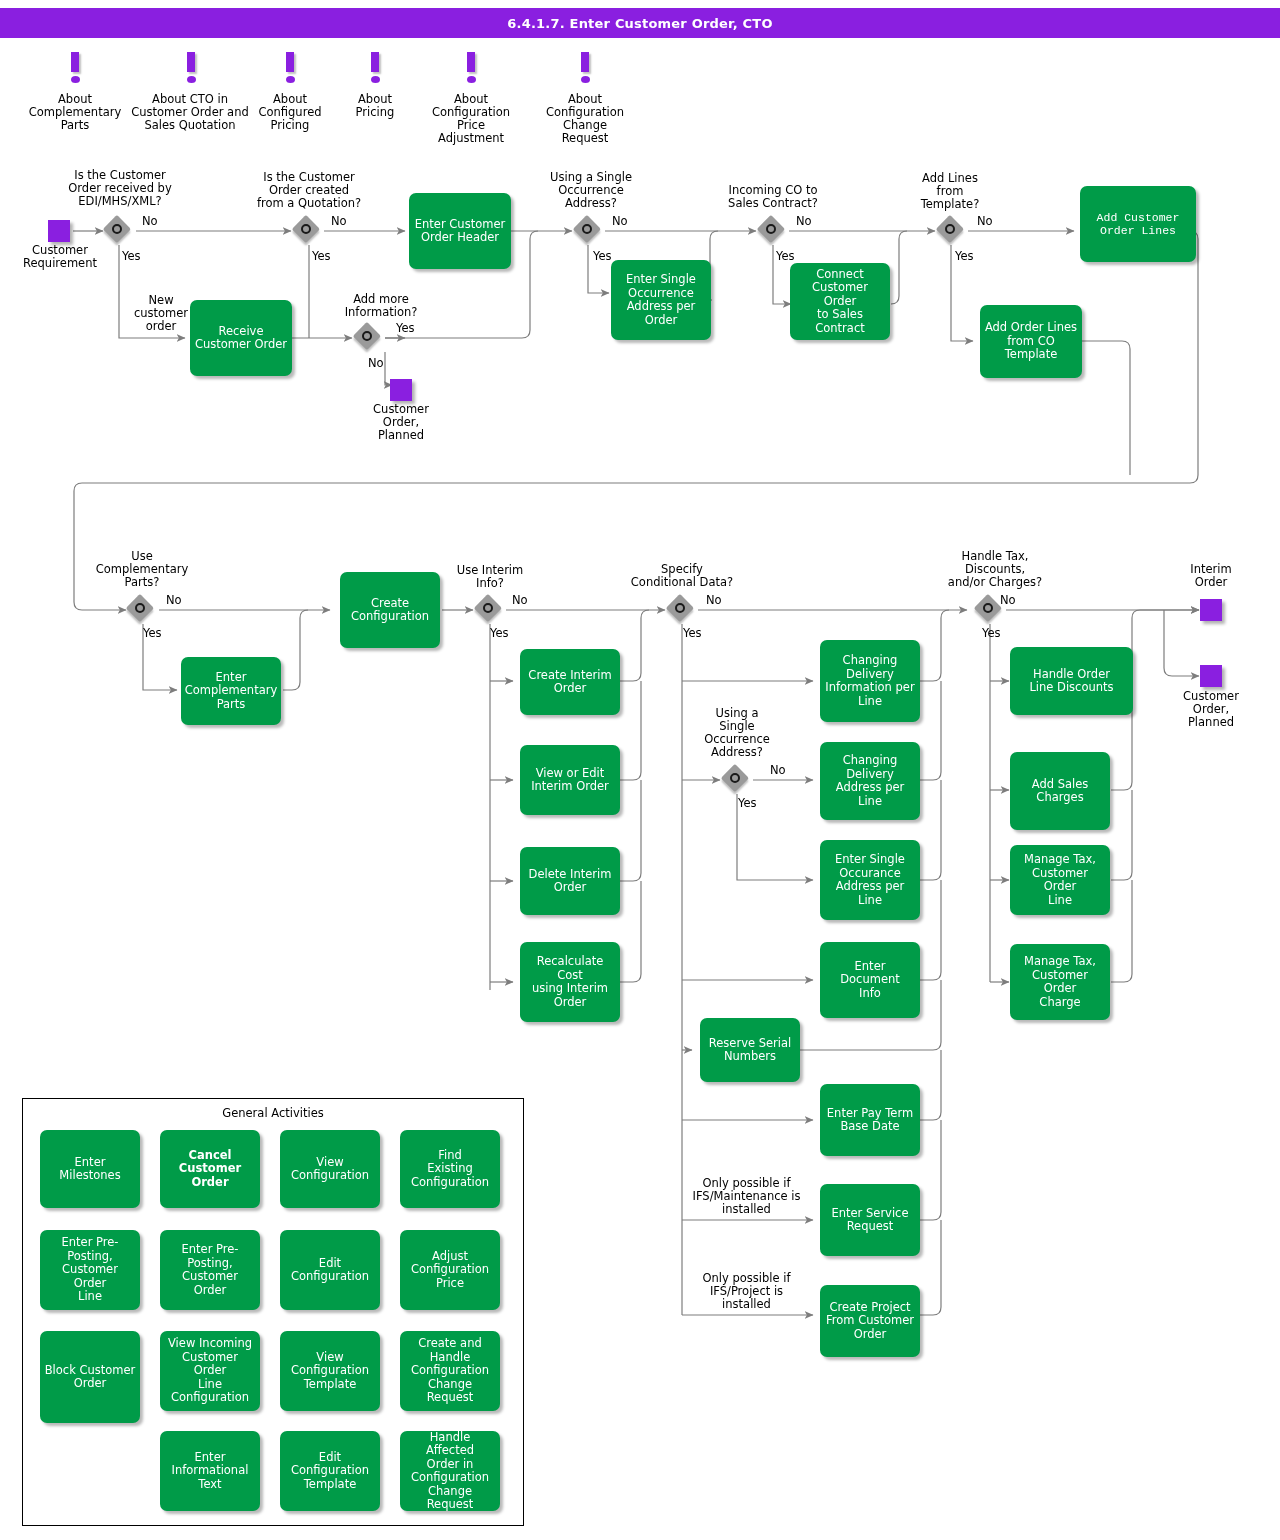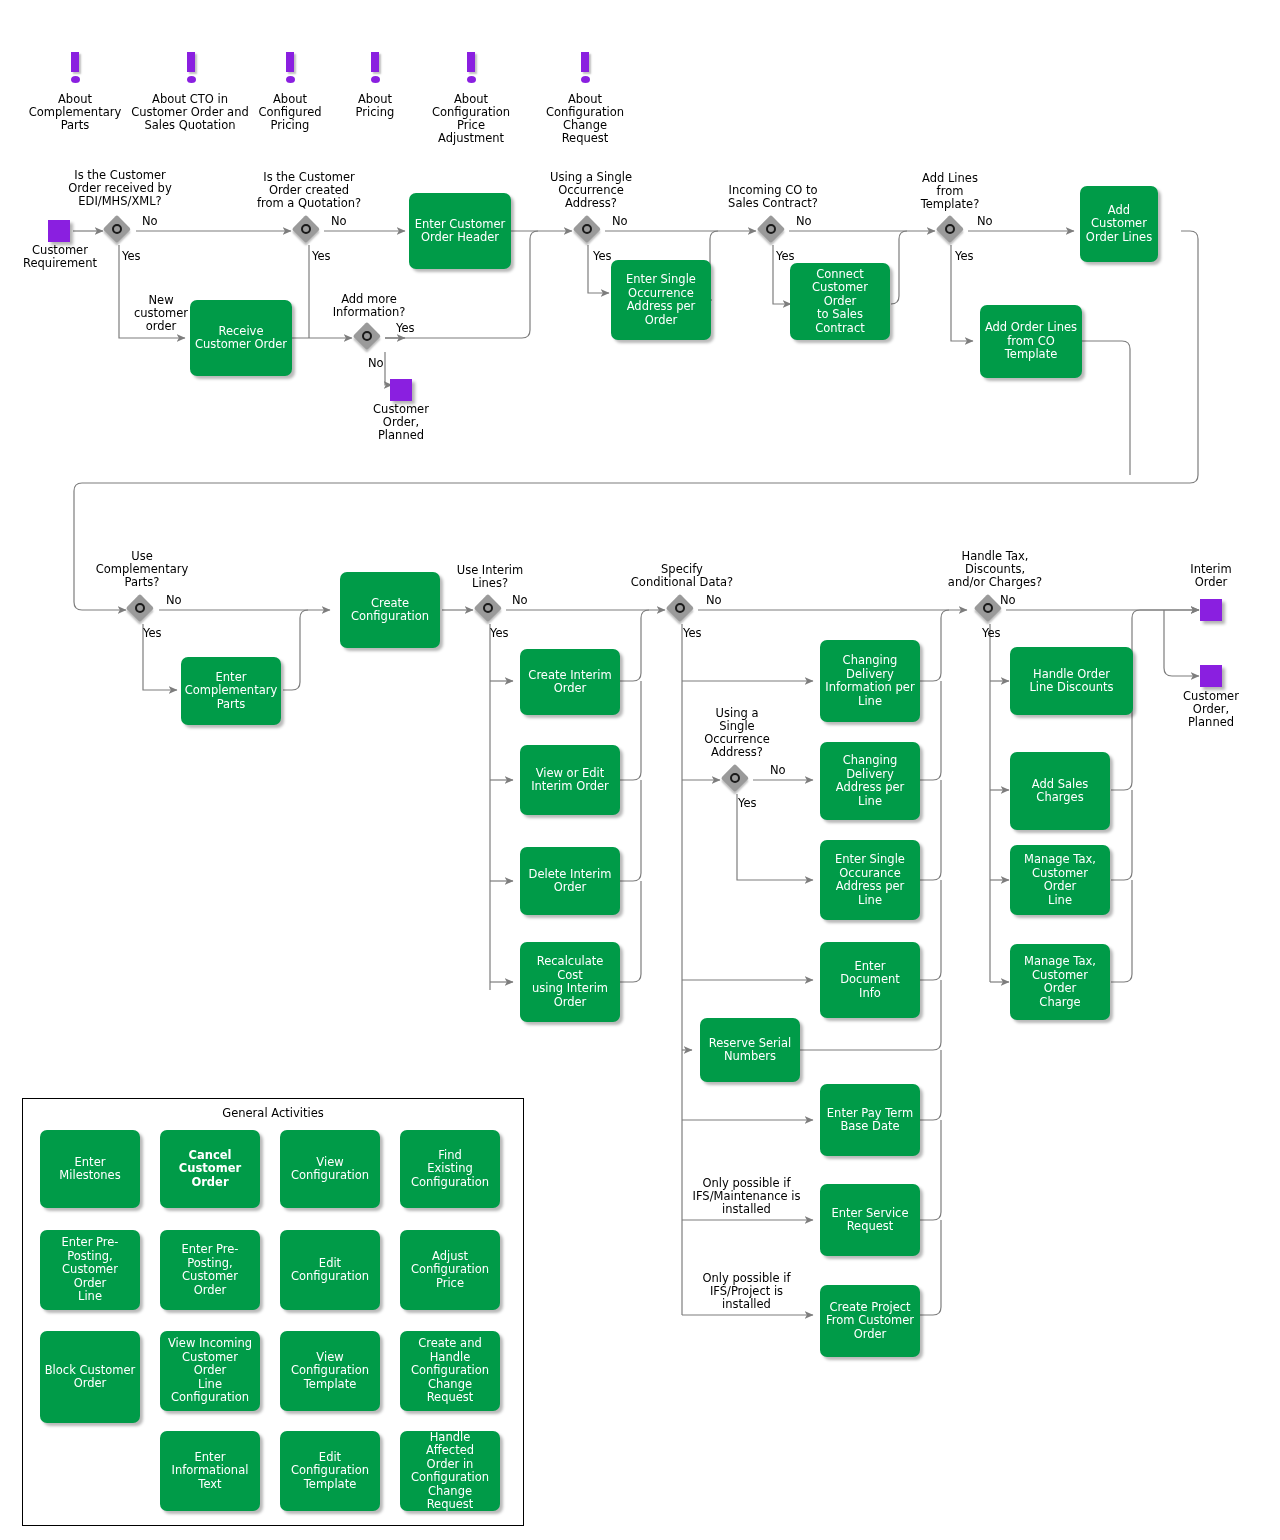--- a/index.html
+++ b/index.html
@@ -45,20 +45,21 @@
 
   
   .panel{position:absolute;border:1.6px solid #000;background:#fff;}
   .panel-title{position:absolute;width:100%;text-align:center;font-size:11.5px;color:#000;top:7px;}
 </style>
 </head>
 <body>
 
 <div id="page">
 
+  <div class="titlebar">6.4.1.7. Enter Customer Order, CTO</div>
 
   <svg class="wires" viewBox="0 0 1280 1540">
     <defs>
       <marker id="ah" markerWidth="9" markerHeight="8" refX="8.5" refY="4" orient="auto" markerUnits="userSpaceOnUse">
         <path d="M0,0 L9,4 L0,8 L2.4,4 Z" fill="#7d7d7d"></path>
       </marker>
     </defs>
     <g fill="none" stroke="#7d7d7d" stroke-width="1.2">
 
       <path d="M73,231 H103" marker-end="url(#ah)"></path>
@@ -212,21 +213,21 @@
   <div class="edgelabel" style="left:331px;top:215px;">No</div>
   <div class="edgelabel" style="left:312px;top:250px;">Yes</div>
 
   <div class="node act" style="left:190px;top:300px;width:102px;height:76px;white-space:pre-line;">Receive
 Customer Order</div>
 
   <div class="node gate" style="left:355px;top:324px;">
     <div class="dia"></div>
       <div class="ring"></div>
   </div>
-  <div class="gatelabel" style="left:309px;top:293px;width:120px;white-space:pre-line;">Add more
+  <div class="gatelabel" style="left:321px;top:293px;width:120px;white-space:pre-line;">Add more
 Information?</div>
   <div class="edgelabel" style="left:396px;top:322px;">Yes</div>
   <div class="edgelabel" style="left:368px;top:357px;">No</div>
 
   <div class="node term" style="left:390px;top:379px;"></div>
   <div class="termlabel" style="left:352px;top:403px;width:98px;white-space:pre-line;">Customer
 Order,
 Planned</div>
 
   <div class="node act" style="left:409px;top:193px;width:102px;height:76px;white-space:pre-line;">Enter Customer
@@ -264,21 +265,21 @@
   <div class="node gate" style="left:938px;top:217px;">
     <div class="dia"></div>
       <div class="ring"></div>
   </div>
   <div class="gatelabel" style="left:900px;top:172px;width:100px;white-space:pre-line;">Add Lines
 from
 Template?</div>
   <div class="edgelabel" style="left:977px;top:215px;">No</div>
   <div class="edgelabel" style="left:955px;top:250px;">Yes</div>
 
-  <div class="node act" style="left:1080px;top:186px;width:78px;height:76px;white-space:pre-line;">Add Customer
+  <div class="node act" style="left:1080px;top:186px;width:116px;height:76px;white-space:pre-line;font-family:Liberation Mono, monospace;">Add Customer
 Order Lines</div>
   <div class="node act" style="left:980px;top:305px;width:102px;height:73px;white-space:pre-line;">Add Order Lines
 from CO
 Template</div>
 
   <div class="node gate" style="left:128px;top:596px;">
     <div class="dia"></div>
       <div class="ring"></div>
   </div>
   <div class="gatelabel" style="left:82px;top:550px;width:120px;white-space:pre-line;">Use
@@ -291,21 +292,21 @@
 Complementary
 Parts</div>
   <div class="node act" style="left:340px;top:572px;width:100px;height:76px;white-space:pre-line;">Create
 Configuration</div>
 
   <div class="node gate" style="left:476px;top:596px;">
     <div class="dia"></div>
       <div class="ring"></div>
   </div>
   <div class="gatelabel" style="left:438px;top:564px;width:104px;white-space:pre-line;">Use Interim
-Lines?</div>
+Info?</div>
   <div class="edgelabel" style="left:512px;top:594px;">No</div>
   <div class="edgelabel" style="left:490px;top:627px;">Yes</div>
 
   <div class="node act" style="left:520px;top:649px;width:100px;height:66px;white-space:pre-line;">Create Interim
 Order</div>
   <div class="node act" style="left:520px;top:745px;width:100px;height:70px;white-space:pre-line;">View or Edit
 Interim Order</div>
   <div class="node act" style="left:520px;top:847px;width:100px;height:68px;white-space:pre-line;">Delete Interim
 Order</div>
   <div class="node act" style="left:520px;top:942px;width:100px;height:80px;white-space:pre-line;">Recalculate Cost

